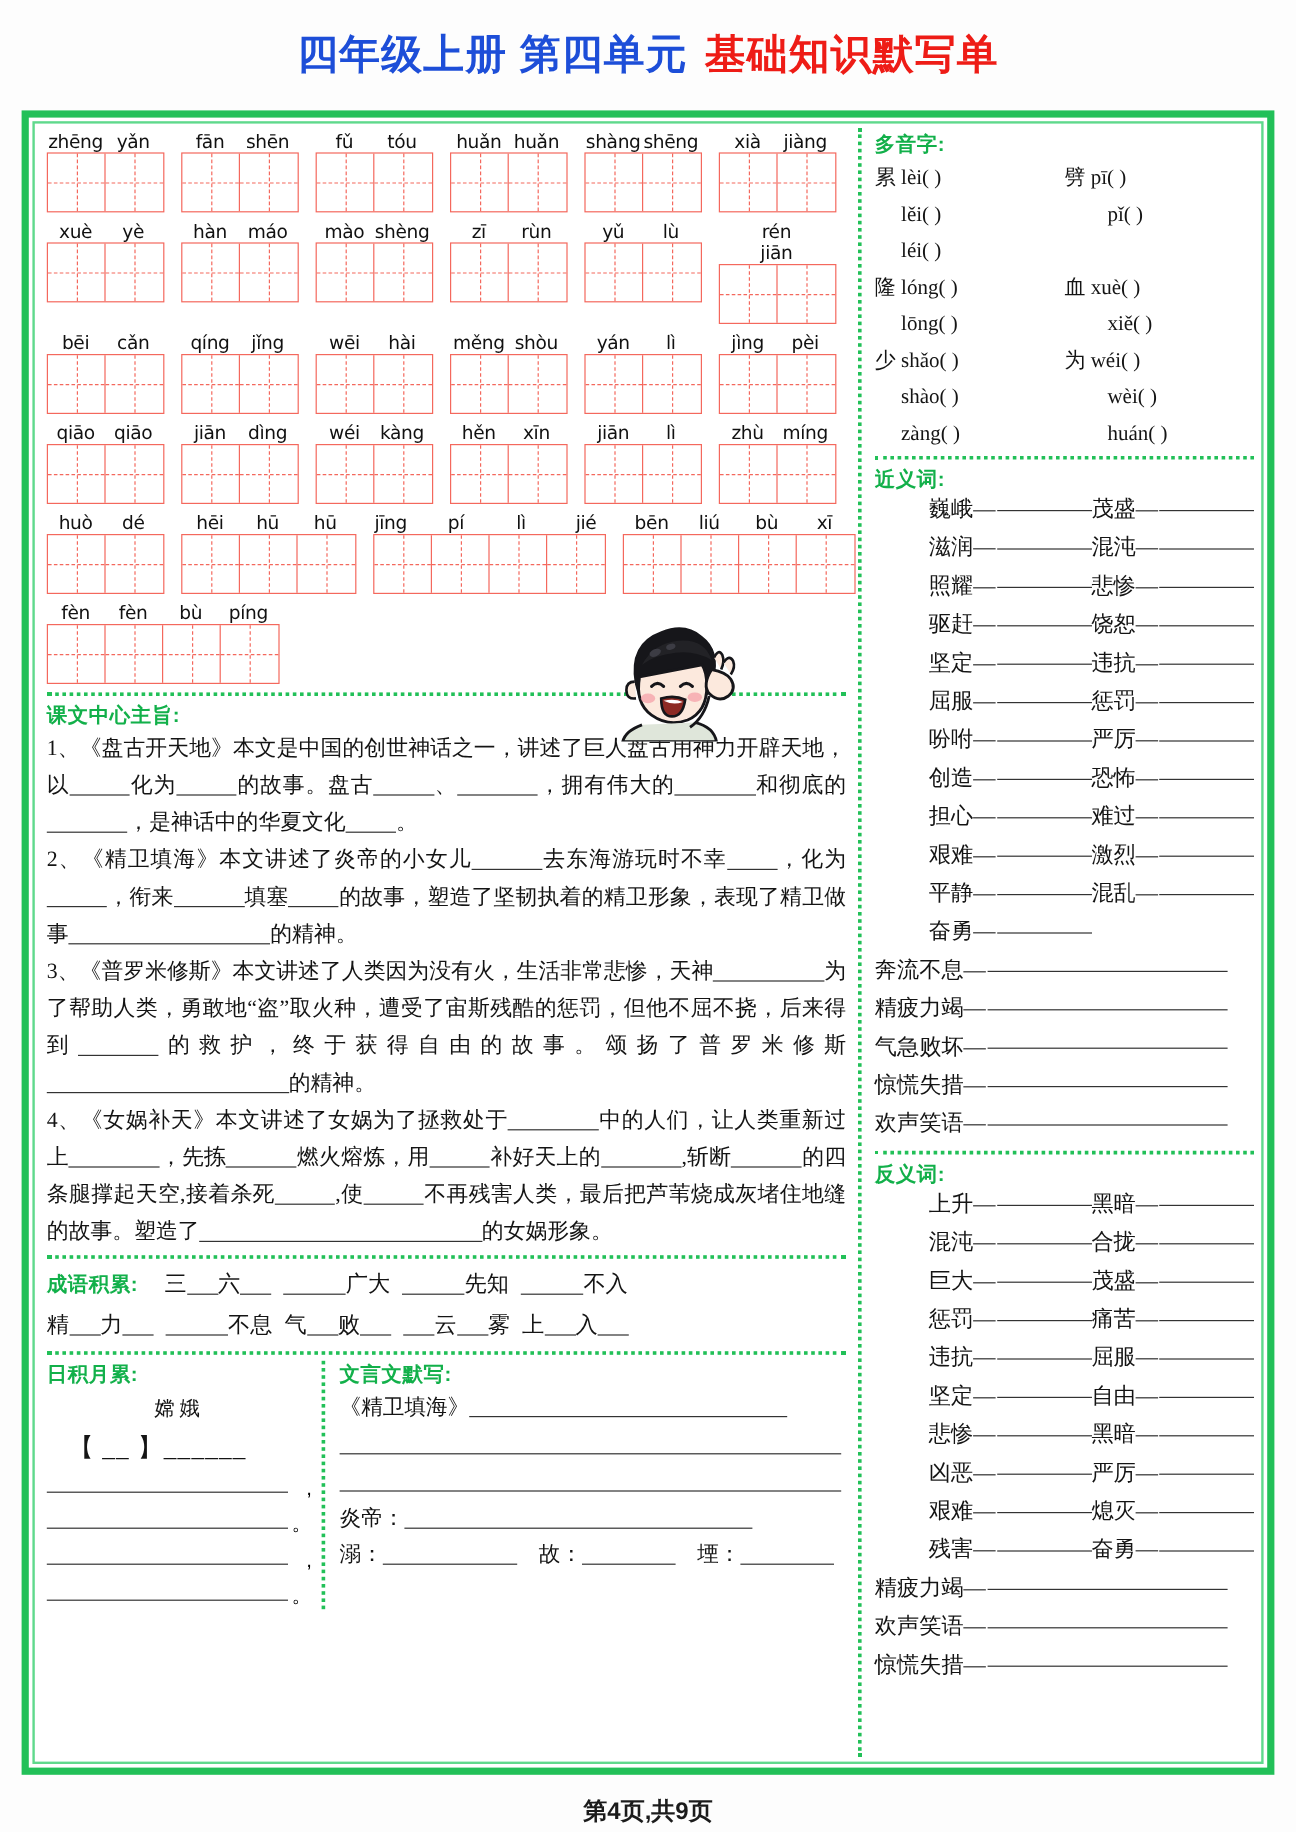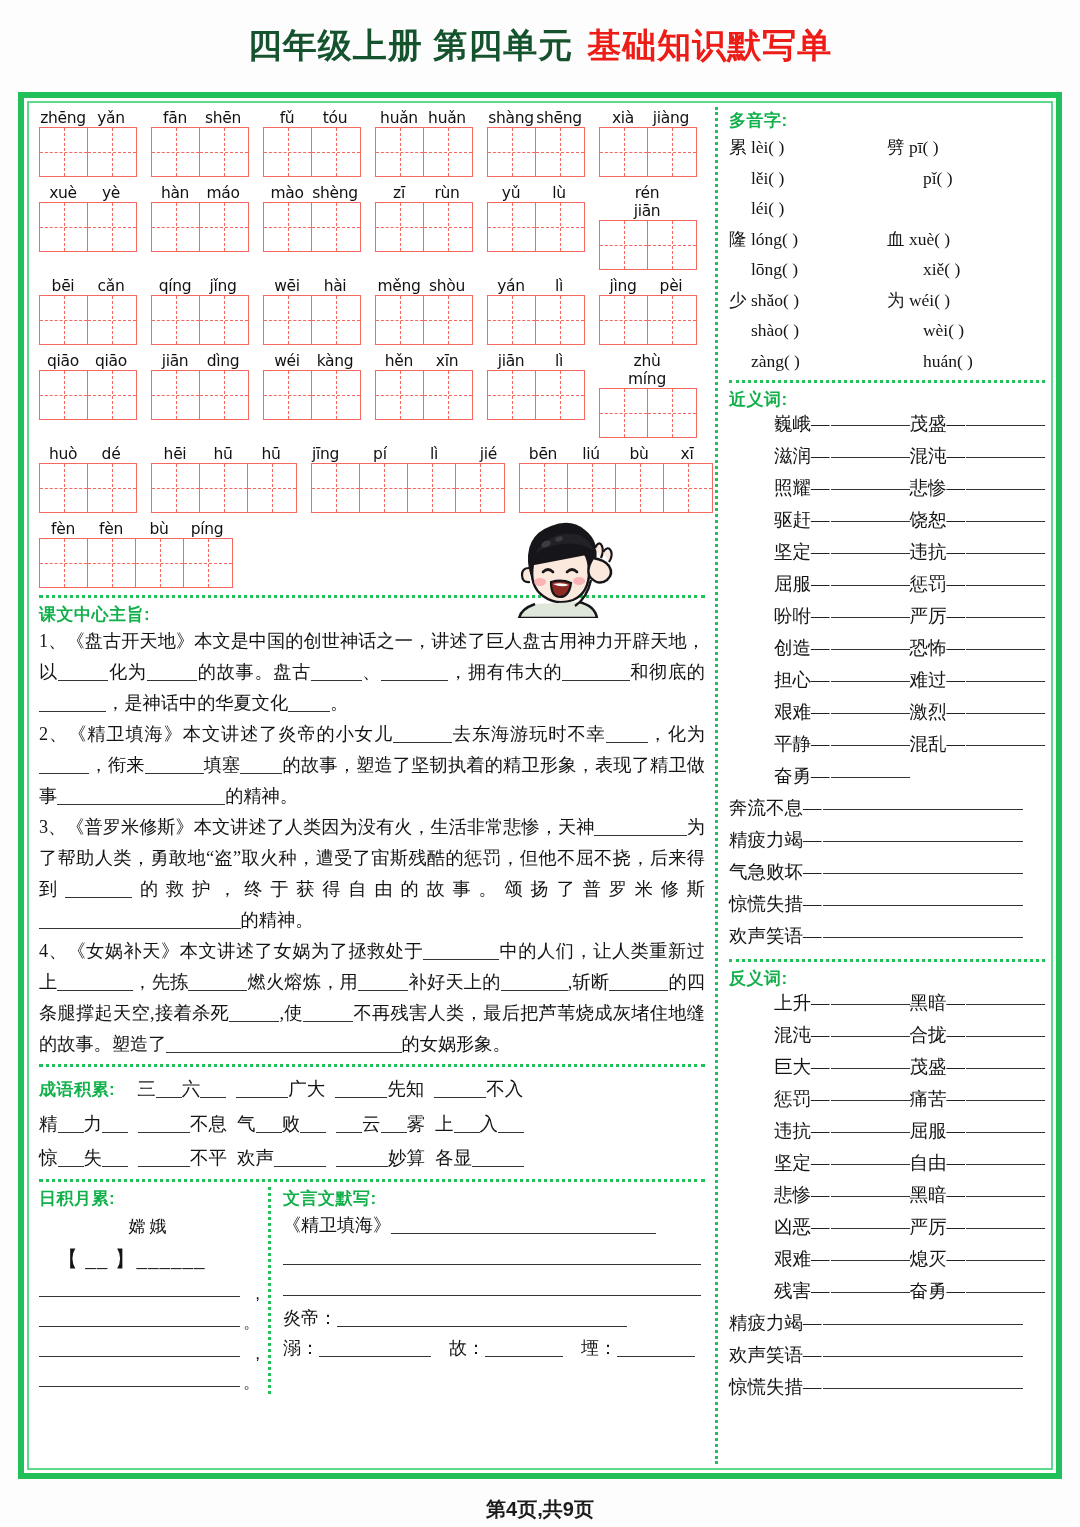--- a/index.html
+++ b/index.html
@@ -12,21 +12,21 @@
   .page { position: relative; width: 1080px; height: 1527px; }
 
   
   .title-bar {
     height: 92px;
     display: flex; align-items: center; justify-content: center;
     gap: 14px;
   }
   .title-main {
     font-family: "Liberation Sans", "DejaVu Sans", sans-serif;
-    font-size: 34px; font-weight: 700; color: #14532d; letter-spacing: 1px;
+    font-size: 34px; font-weight: 700; color: #1d4ed8; letter-spacing: 1px;
   }
   .title-accent {
     font-size: 34px; font-weight: 700; color: #ee1c16; letter-spacing: 1px;
   }
 
   
   .frame {
     position: absolute;
     left: 18px; top: 92px; right: 18px; bottom: 48px;
     border: 6px solid #22c058;
@@ -389,21 +389,21 @@
                 <div class="py-labels" style="width: 96px;">
                   <span>jiān</span>
                   <span>lì</span>
                 </div>
                 <div class="py-cells">
                   <div class="py-cell"></div>
                   <div class="py-cell"></div>
                 </div>
               </div>
               <div class="py-group">
-                <div class="py-labels" style="width: 96px; flex-direction: column;">
+                <div class="py-labels" style="width: 96px;">
                   <span>zhù</span>
                   <span>míng</span>
                 </div>
                 <div class="py-cells">
                   <div class="py-cell"></div>
                   <div class="py-cell"></div>
                 </div>
               </div>
             </div>
             <div class="py-row">
@@ -521,27 +521,20 @@
                 <span class="idiom-item"><span class="bl" style="width: 52px;"></span>先知</span>
                 <span class="idiom-item"><span class="bl" style="width: 52px;"></span>不入</span>
               </div>
               <div class="idiom-row">
                 <span class="idiom-item">精<span class="bl" style="width: 26px;"></span>力<span class="bl" style="width: 26px;"></span></span>
                 <span class="idiom-item"><span class="bl" style="width: 52px;"></span>不息</span>
                 <span class="idiom-item">气<span class="bl" style="width: 26px;"></span>败<span class="bl" style="width: 26px;"></span></span>
                 <span class="idiom-item"><span class="bl" style="width: 26px;"></span>云<span class="bl" style="width: 26px;"></span>雾</span>
                 <span class="idiom-item">上<span class="bl" style="width: 26px;"></span>入<span class="bl" style="width: 26px;"></span></span>
               </div>
-              <div class="idiom-row">
-                <span class="idiom-item">惊<span class="bl" style="width: 26px;"></span>失<span class="bl" style="width: 26px;"></span></span>
-                <span class="idiom-item"><span class="bl" style="width: 52px;"></span>不平</span>
-                <span class="idiom-item">欢声<span class="bl" style="width: 52px;"></span></span>
-                <span class="idiom-item"><span class="bl" style="width: 52px;"></span>妙算</span>
-                <span class="idiom-item">各显<span class="bl" style="width: 52px;"></span></span>
-              </div>
             </div>
       </div>
 
       <div class="hdiv"></div>
 
       <div class="bottom">
         <div class="bx-left">
           <div class="sec-title">日积月累:</div>
           <div class="serifline rj-title">嫦娥</div>
           <div class="serifline rj-bracket">【 __ 】______</div>

